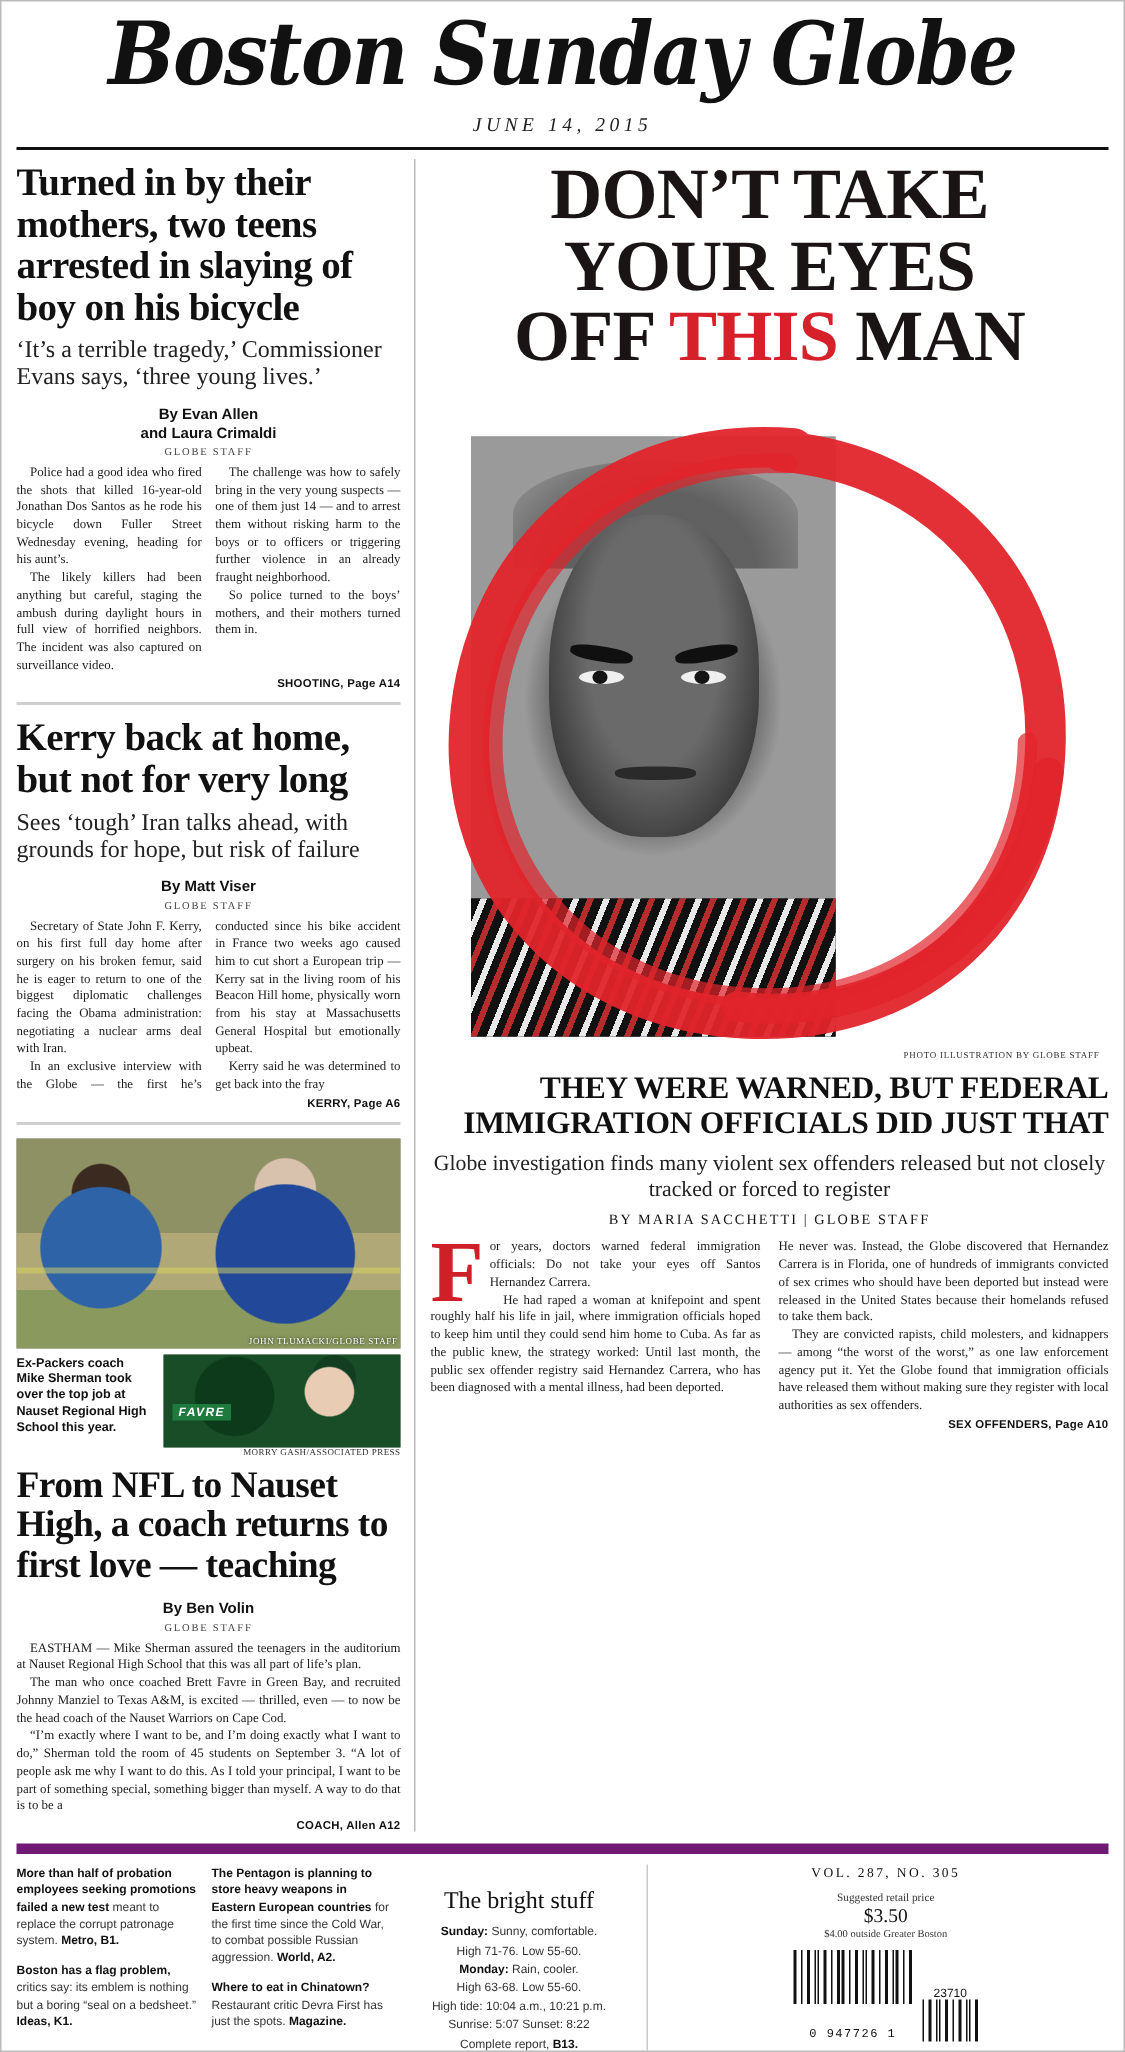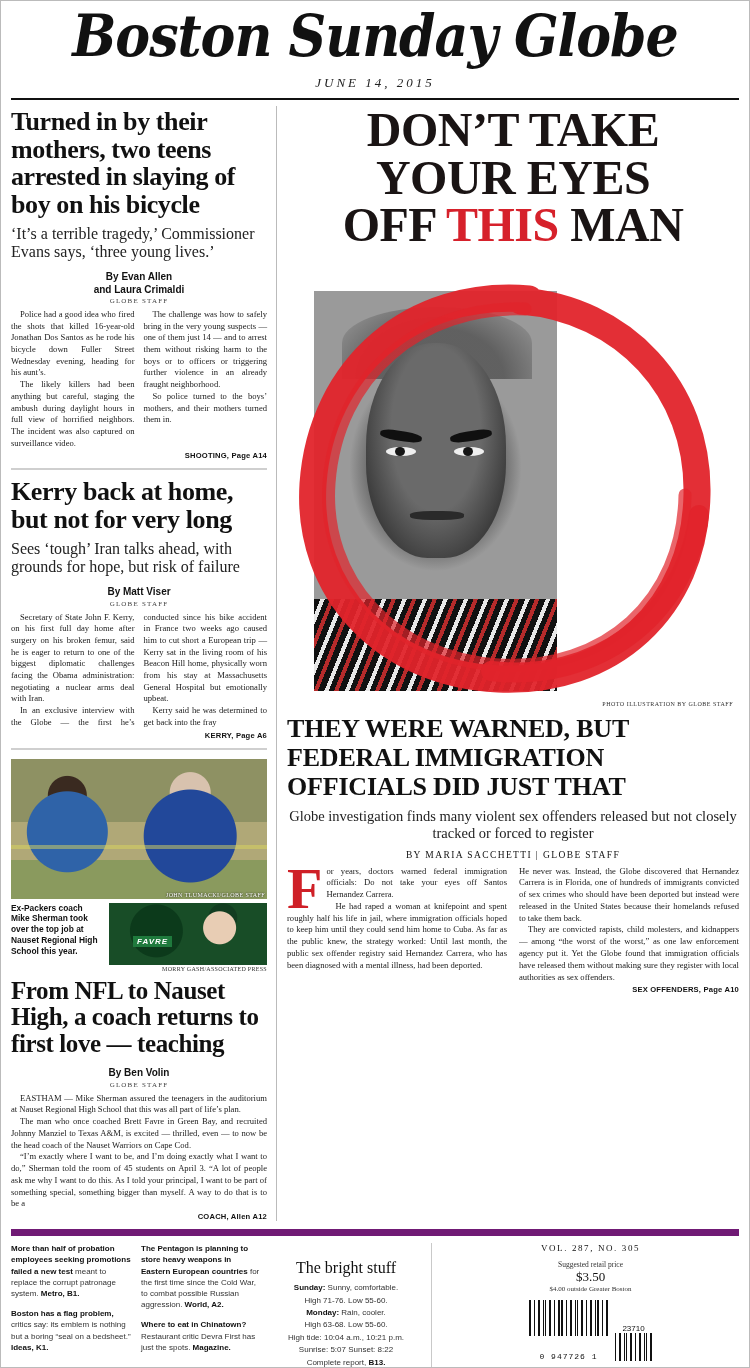--- a/index.html
+++ b/index.html
@@ -61,21 +61,21 @@
        radial-gradient(circle at 70% 55%,#22489a 0 46px,transparent 47px),
        radial-gradient(circle at 70% 24%,#d8c2ae 0 20px,transparent 21px),
        linear-gradient(#8e9163 0 45%, #b0a877 45% 72%, #8a9a5e 72% 100%);}
   .fld:after{content:"";position:absolute;left:0;right:0;top:62%;height:4px;background:#d9d55e;opacity:.5;}
   .pkr{position:absolute;inset:0;
      background:
        radial-gradient(circle at 30% 45%,#0c3a1b 0 26px,transparent 27px),
        radial-gradient(circle at 70% 40%,#e8cdb4 0 16px,transparent 17px),
        radial-gradient(circle at 72% 24%,#123d21 0 14px,transparent 15px),
        linear-gradient(#184d27 0 100%);}
-  .favre{position:absolute;left:24px;top:54%;background:#1f7a3d;color:#fff;
+  .favre{position:absolute;left:6px;top:54%;background:#1f7a3d;color:#fff;
      font-family:"Liberation Sans",sans-serif;font-weight:bold;font-size:8px;
      letter-spacing:1px;padding:1px 4px;font-style:italic;}
 
   
   .mainhl{font-family:"Liberation Serif",serif;font-weight:bold;text-align:center;
      font-size:48px;line-height:0.99;color:#1a1414;letter-spacing:-0.5px;margin-top:6px;}
   .mainhl .red{color:#d6212b;}
   .mainsub{font-family:"Liberation Serif",serif;text-align:center;font-size:21px;
      color:#1a1414;margin-top:6px;}
 
@@ -94,22 +94,22 @@
   .eye{position:absolute;width:30px;height:9px;border-radius:50%;background:#efefef;}
   .eye:after{content:"";position:absolute;left:9px;top:0;width:10px;height:9px;border-radius:50%;background:#151515;}
   .brow{position:absolute;width:42px;height:10px;background:#101010;border-radius:40%;}
   .mouth{position:absolute;left:44px;top:168px;width:54px;height:9px;background:#2a2a2a;border-radius:40%;}
   .hairline{position:absolute;left:28px;top:16px;width:190px;height:72px;border-radius:50% 50% 0 0;
      background:radial-gradient(ellipse at 50% 100%,#5a5a5a 0 50%,#9d9d9d 100%);opacity:.9;}
   .illo-circle{position:absolute;left:6px;top:26px;width:420px;height:420px;pointer-events:none;}
   .illo-cred{position:absolute;right:6px;top:448px;font-family:"Liberation Serif",serif;
      font-size:6px;letter-spacing:.5px;color:#333;}
 
-  .kicker{font-family:"Liberation Serif",serif;font-weight:bold;text-align:left;
-     font-size:26px;line-height:1.12;color:#111;margin-top:6px;letter-spacing:-.2px;}
+  .kicker{font-family:"Liberation Serif",serif;font-weight:bold;text-align:right;
+     font-size:21px;line-height:1.12;color:#111;margin-top:6px;letter-spacing:-.2px;}
   .kickdeck{font-family:"Liberation Serif",serif;text-align:center;font-size:14.5px;
      line-height:1.2;color:#222;margin-top:7px;}
   .mainby{font-family:"Liberation Serif",serif;text-align:center;font-size:9.5px;
      letter-spacing:1.4px;color:#111;margin-top:7px;}
 
   .maincols{display:flex;gap:12px;margin-top:6px;}
   .maincol{flex:1;font-family:"Liberation Serif",serif;font-size:8.6px;line-height:1.37;
      text-align:justify;color:#1a1a1a;}
   .maincol p{margin:0;text-indent:9px;}
   .dropcap{float:left;font-family:"Liberation Serif",serif;font-weight:bold;color:#cf2027;
@@ -203,21 +203,21 @@
           <div class="cred-inset">MORRY GASH/ASSOCIATED PRESS</div>
         </div>
       </div>
 
       <div class="hl1" style="font-size:25px;margin-top:6px;">From NFL to Nauset High, a coach returns to first love — teaching</div>
       <div class="byline">By Ben Volin</div>
       <div class="orgline">GLOBE STAFF</div>
       <div style="font-family:'Liberation Serif',serif;font-size:8.6px;line-height:1.37;text-align:justify;color:#1a1a1a;margin-top:4px;">
         <p style="margin:0;text-indent:9px;">EASTHAM — Mike Sherman assured the teenagers in the auditorium at Nauset Regional High School that this was all part of life’s plan.</p>
         <p style="margin:0;text-indent:9px;">The man who once coached Brett Favre in Green Bay, and recruited Johnny Manziel to Texas A&amp;M, is excited — thrilled, even — to now be the head coach of the Nauset Warriors on Cape Cod.</p>
-        <p style="margin:0;text-indent:9px;">“I’m exactly where I want to be, and I’m doing exactly what I want to do,” Sherman told the room of 45 students on April 3. “A lot of people ask me why I want to do this. As I told your principal, I want to be part of something special, something bigger than myself. A way to do that is to be a</p>
+        <p style="margin:0;text-indent:9px;">“I’m exactly where I want to be, and I’m doing exactly what I want to do,” Sherman told the room of 45 students on September 3. “A lot of people ask me why I want to do this. As I told your principal, I want to be part of something special, something bigger than myself. A way to do that is to be a</p>
       </div>
       <div class="jump">COACH, Allen A12</div>
     </div>
 
     <div class="vrule"></div>
 
     <div class="right-col">
 
       <div class="mainhl">
         <div>DON’T TAKE</div>

